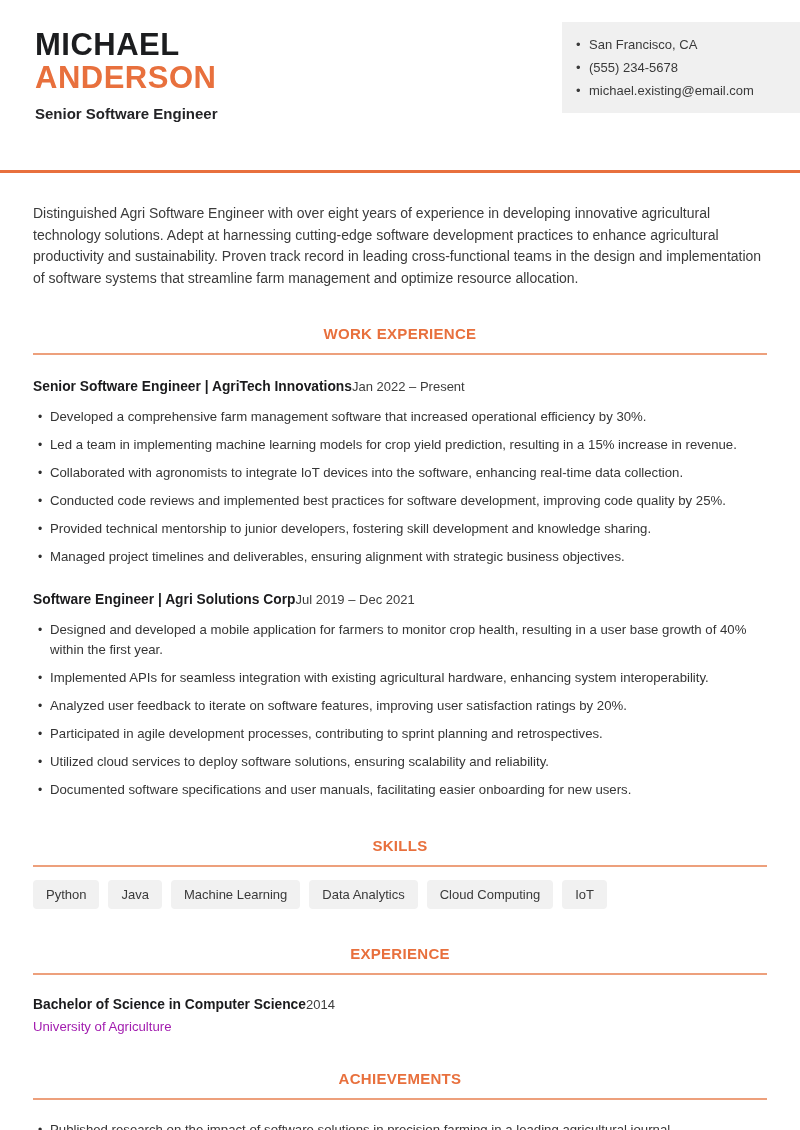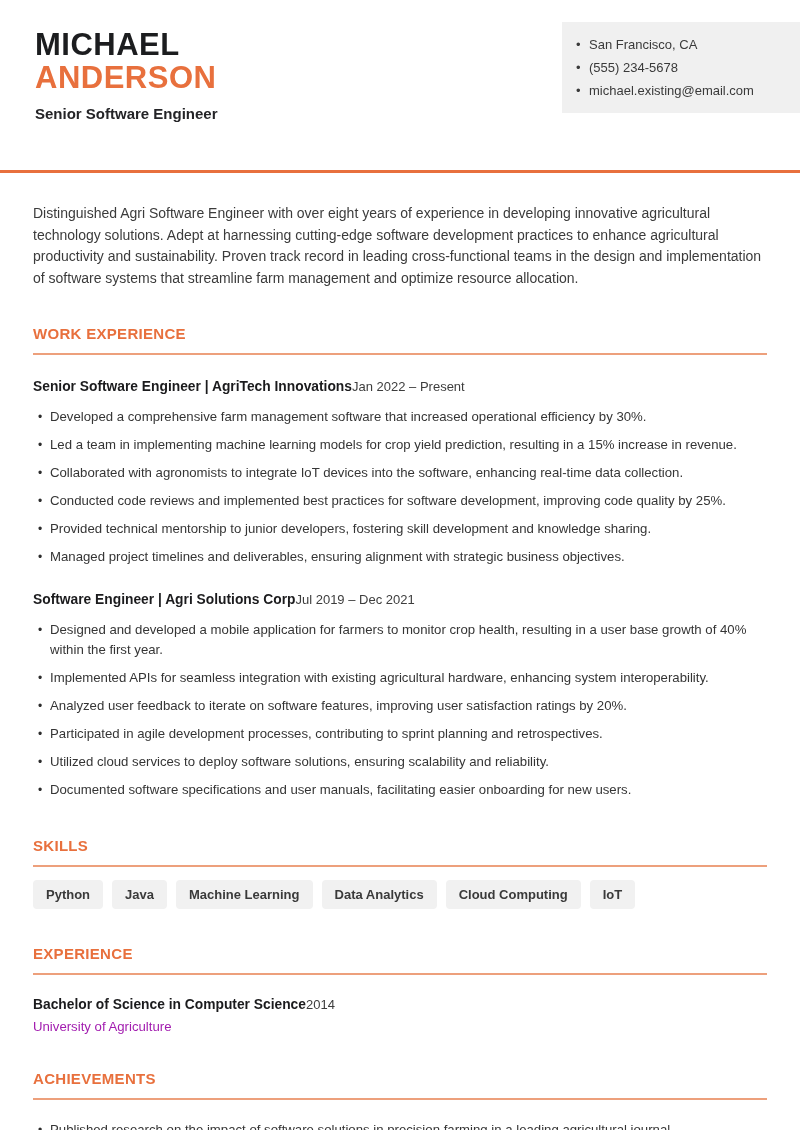--- a/index.html
+++ b/index.html
@@ -42,39 +42,39 @@
 
   .top-divider { height: 3px; width: 800px; background: var(--accent); }
 
   
   .content { padding: 0 33px 40px 33px; }
 
   .summary { margin-top: 30px; font-size: 14px; line-height: 21.5px; color: #3b3b3b; }
 
   .section { margin-top: 36px; }
   .section-heading {
-    color: var(--accent); font-size: 15px; font-weight: bold; letter-spacing: 0.3px;
+    color: var(--accent); font-size: 15px; font-weight: bold; letter-spacing: 0.3px; text-align: center;
   }
   .section-rule { height: 2px; background: var(--rule); margin-top: 11px; }
 
   .job { margin-top: 24px; }
   .entry-header { display: flex; justify-content: flex-start; align-items: baseline; }
   .entry-title { font-size: 13.8px; font-weight: bold; color: #1b1b1d; }
   .entry-date { font-size: 13px; color: #3d3d3d; white-space: nowrap; }
 
   ul.bullets { list-style: none; margin: 13px 0 0 0; padding: 0; }
   ul.bullets li {
     position: relative; padding-left: 17px; margin-bottom: 7.5px;
     font-size: 13.2px; line-height: 20.5px; color: #353535;
   }
   ul.bullets li::before {
     content: "•"; position: absolute; left: 5px; top: 0; color: #2c2c2c; font-size: 12px;
   }
 
-  .chips { display: flex; flex-wrap: wrap; gap: 9px; margin-top: 13px; font-weight: bold; }
+  .chips { display: flex; flex-wrap: wrap; gap: 9px; margin-top: 13px; }
   .chip {
     background: var(--chip-bg); color: #3a3a3a;
     font-size: 13px; line-height: 15px;
     padding: 7px 13px; border-radius: 4px;
   }
 
   .edu { margin-top: 22px; }
   .school { margin-top: 7px; font-size: 13.2px; color: #a21caf; }
 </style>
 </head>

